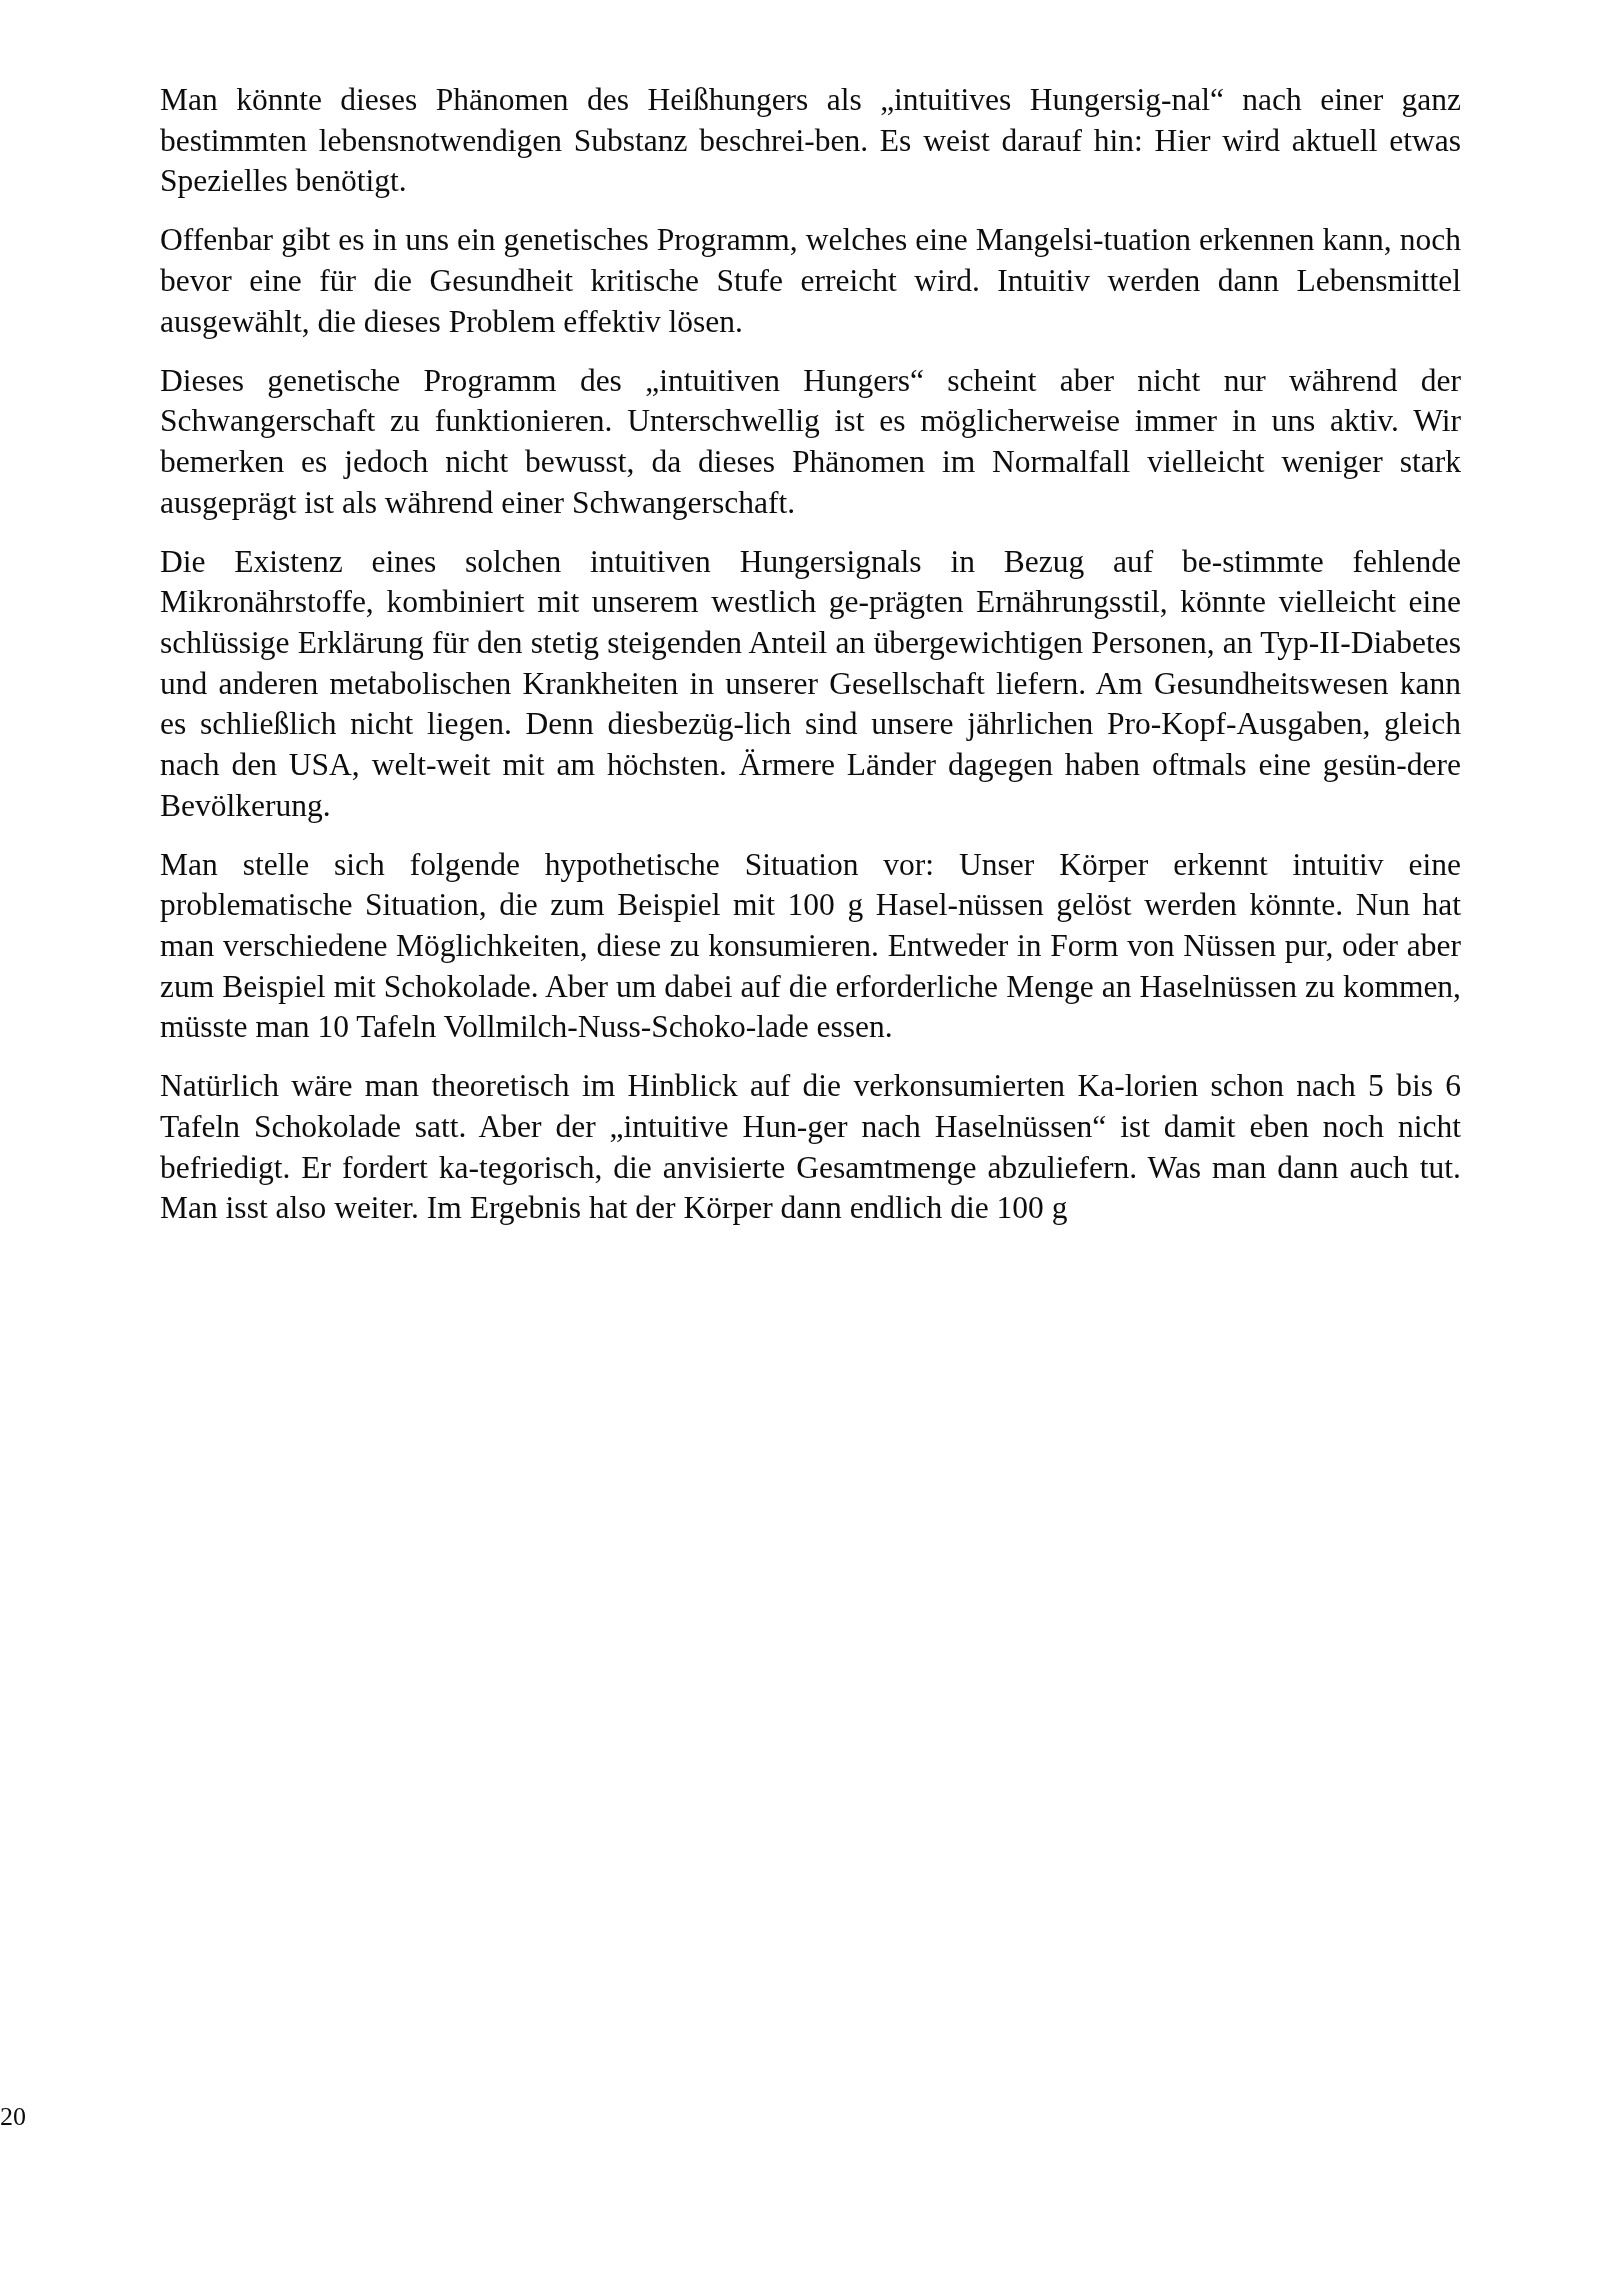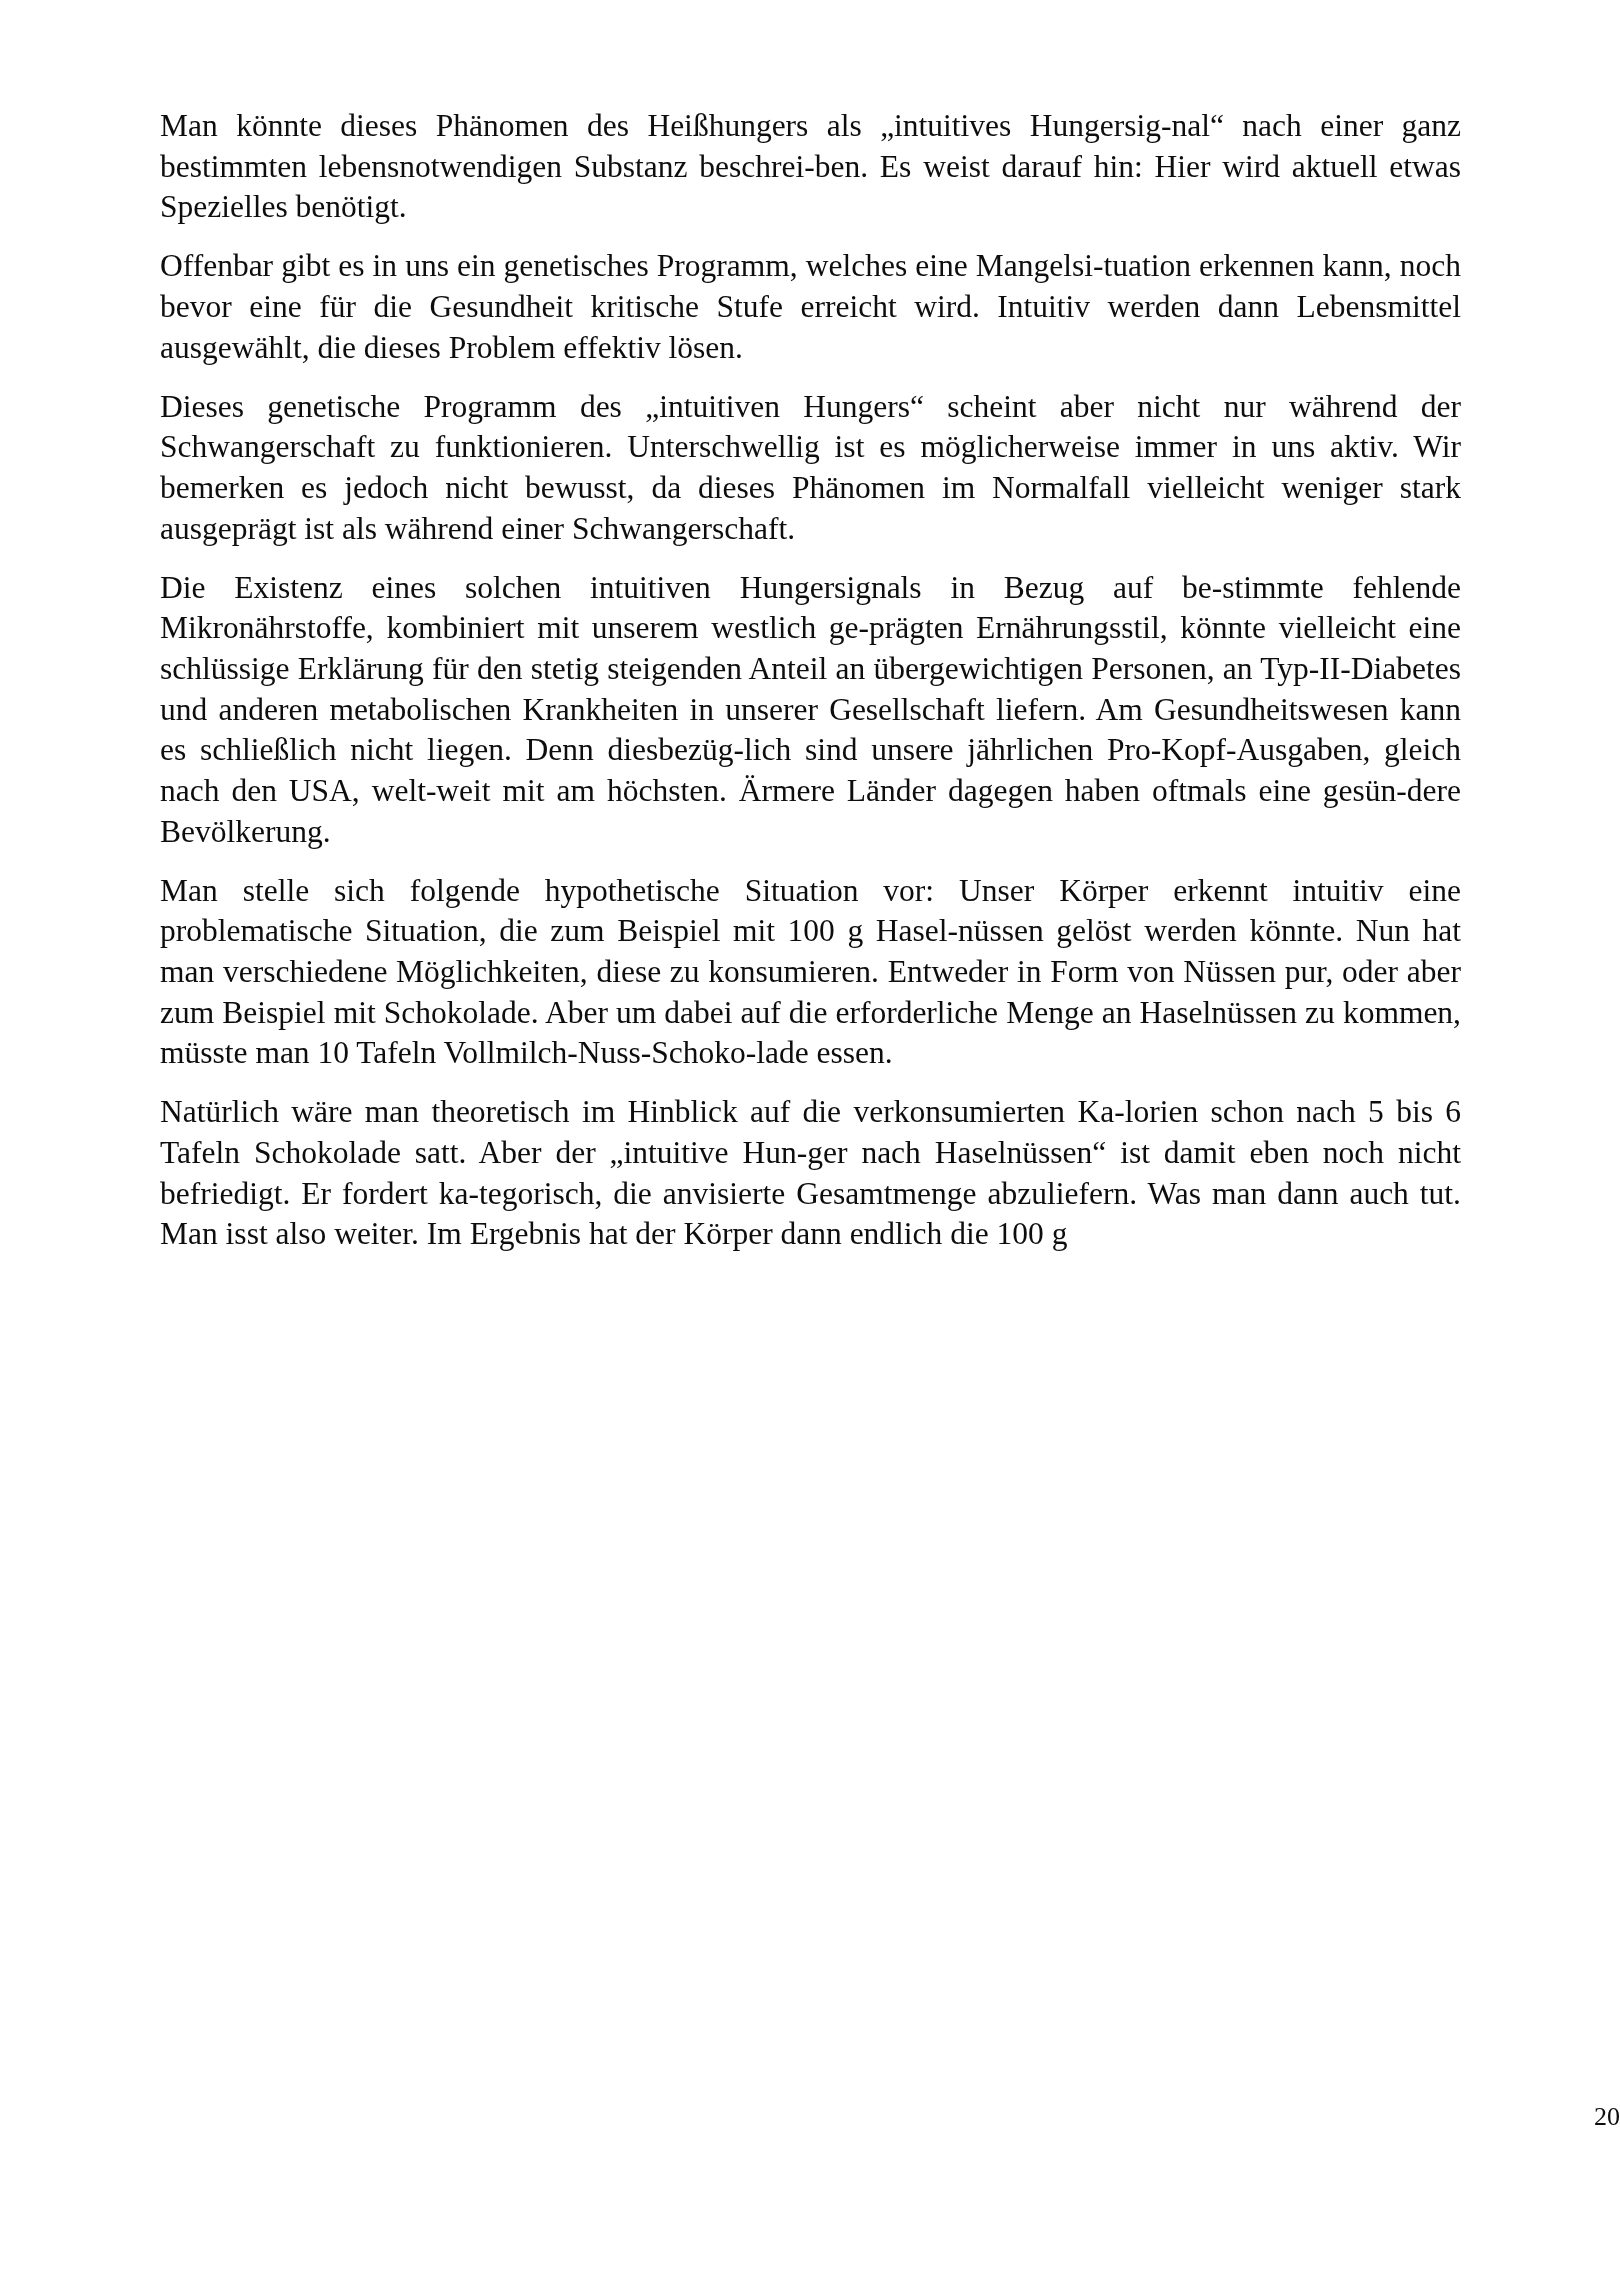--- a/index.html
+++ b/index.html
@@ -12,21 +12,21 @@
     height: 2295px;
     font-family: "Liberation Serif", "DejaVu Serif", serif;
     color: #0d0d0d;
     position: relative;
     overflow: hidden;
   }
   .page {
     box-sizing: border-box;
     width: 1620px;
     height: 1816px;
-    padding: 106px 160px 0 160px;
+    padding: 80px 160px 0 160px;
     position: relative;
   }
   .body-text {
     width: 1301px;
     margin: 0 auto;
   }
   .para {
     font-size: 31.5px;
     line-height: 1.29;
     text-align: justify;
@@ -35,21 +35,21 @@
     hyphens: manual;
   }
   .para:last-of-type {
     margin-bottom: 12px;
   }
   .folio {
     position: absolute;
     left: 0;
     right: 0;
     top: 2102px;
-    text-align: right;
+    text-align: left;
     font-size: 26px;
     font-family: "Liberation Serif", "DejaVu Serif", serif;
     color: #0d0d0d;
   }
 </style>
 </head>
 <body>
 
 <div class="page">
   <div class="body-text">

